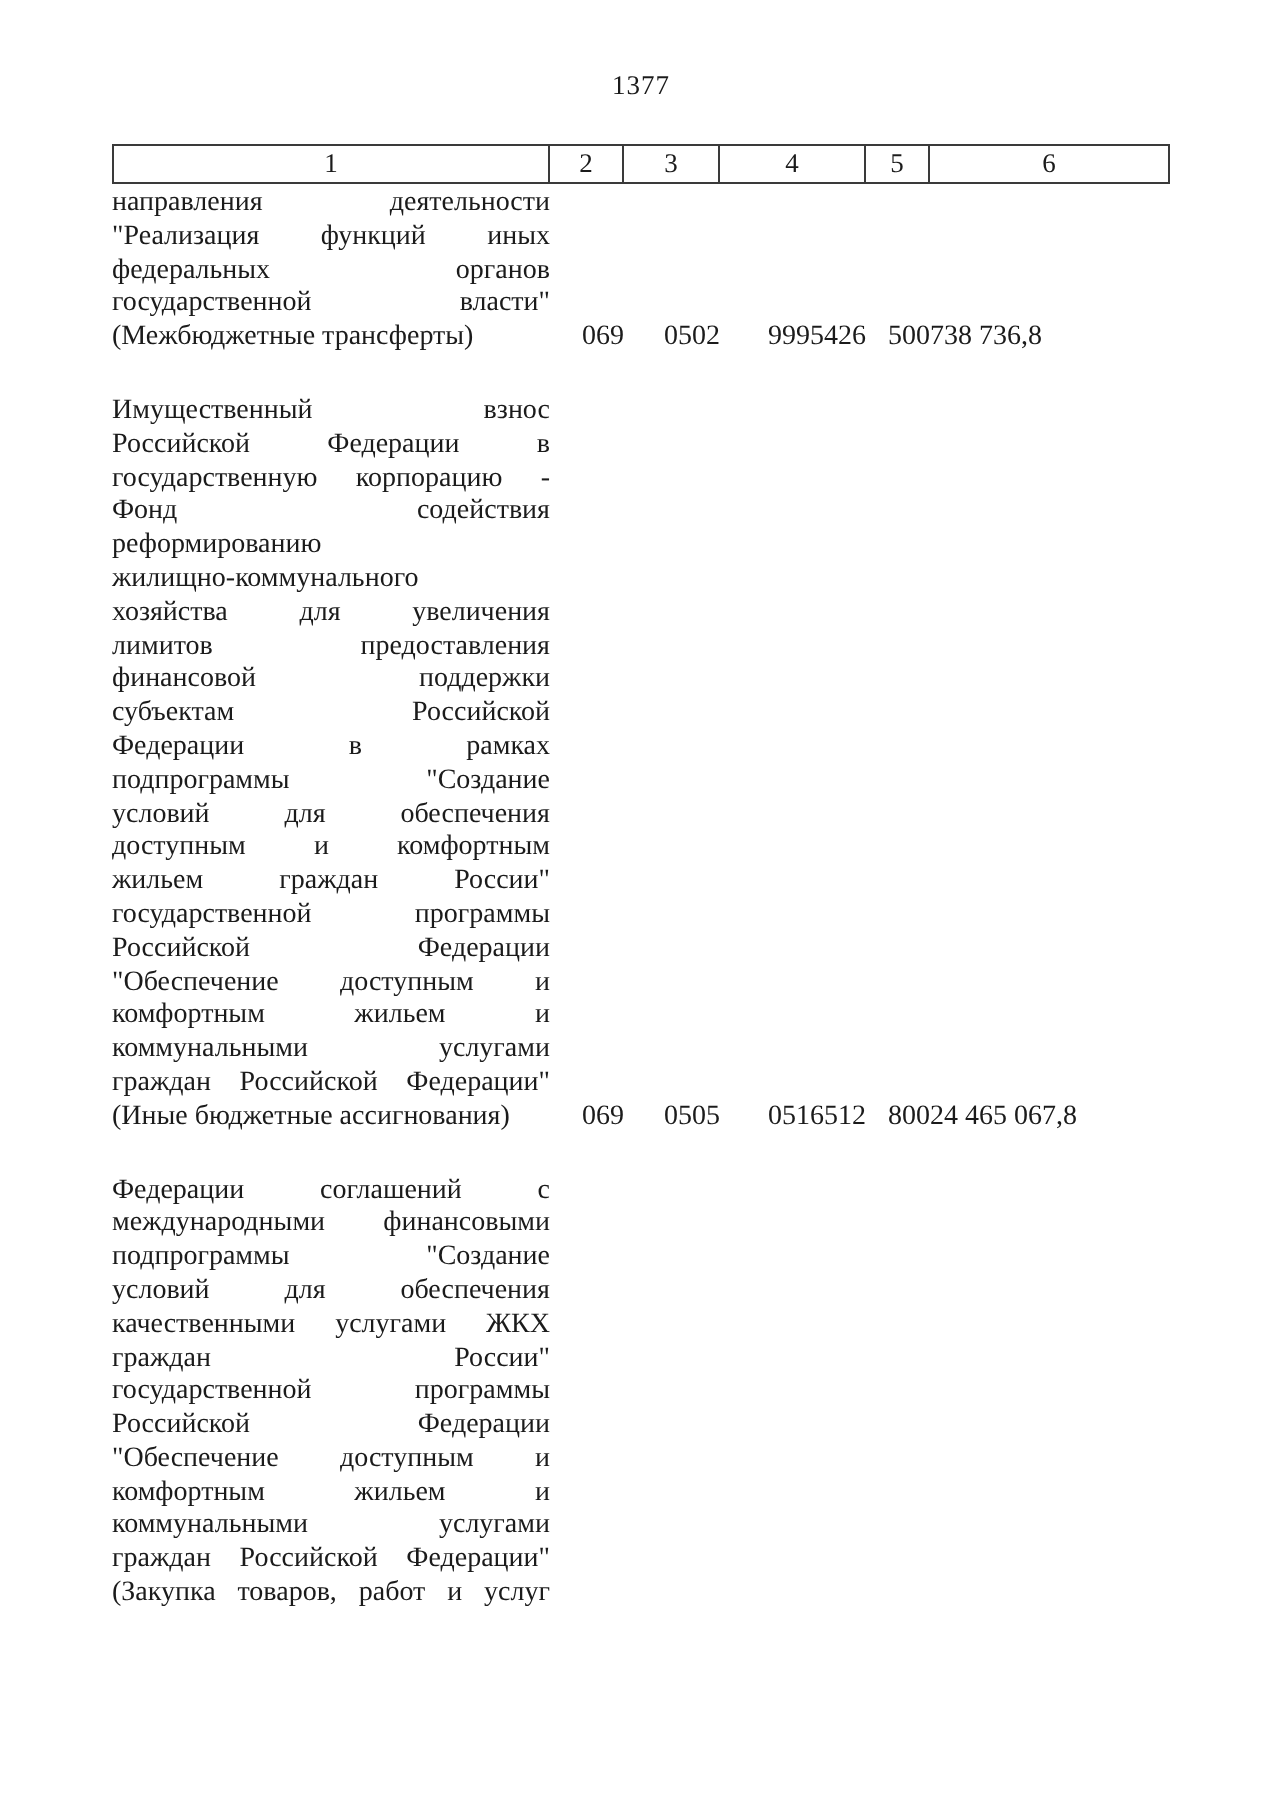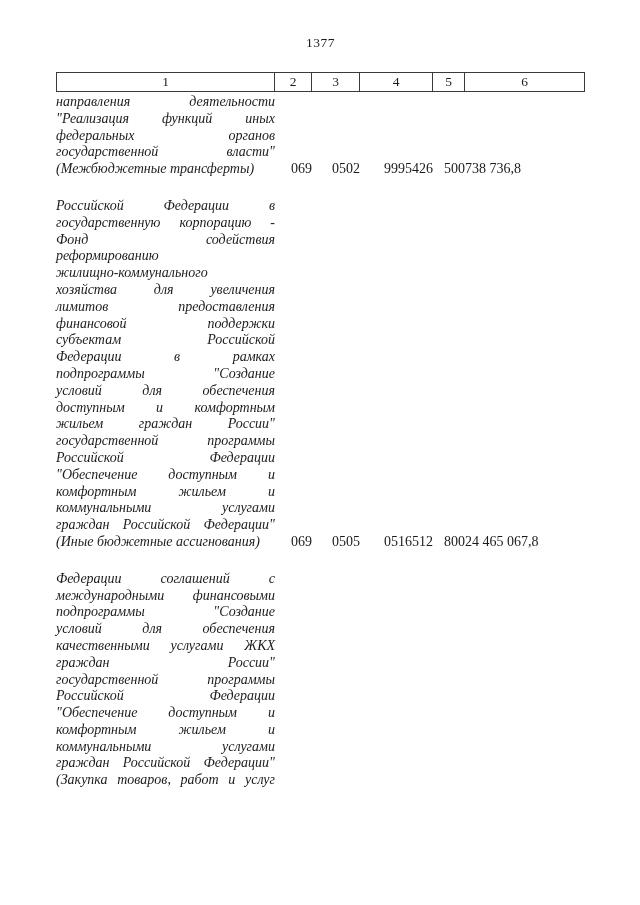--- a/index.html
+++ b/index.html
@@ -61,21 +61,20 @@
   .trow + .trow { margin-top: 20px; }
 
   .cell {
     box-sizing: border-box;
     font-size: 14px;
     line-height: 16.8px;
   }
   .par .tline {
     text-align: justify;
     text-align-last: justify;
-    font-style: italic;
   }
   .row-last-plain .tline:last-child {
     text-align-last: left;
   }
   .num { text-align: right; }
   .amount {
     text-align: left;
     padding-right: 3px;
   }
 </style>
@@ -107,20 +106,21 @@
         </div>
       <div class="cell c2 num">069</div>
       <div class="cell c3 num">0502</div>
       <div class="cell c4 num">9995426</div>
       <div class="cell c5 num">500</div>
       <div class="cell c6 amount">738 736,8</div>
     </div>
 
     <div class="trow row-last-plain">
       <div class="cell c1 par">
+          <div class="tline">Имущественный взнос</div>
           <div class="tline">Российской Федерации в</div>
           <div class="tline">государственную корпорацию -</div>
           <div class="tline">Фонд содействия</div>
           <div class="tline">реформированию</div>
           <div class="tline">жилищно-коммунального</div>
           <div class="tline">хозяйства для увеличения</div>
           <div class="tline">лимитов предоставления</div>
           <div class="tline">финансовой поддержки</div>
           <div class="tline">субъектам Российской</div>
           <div class="tline">Федерации в рамках</div>

